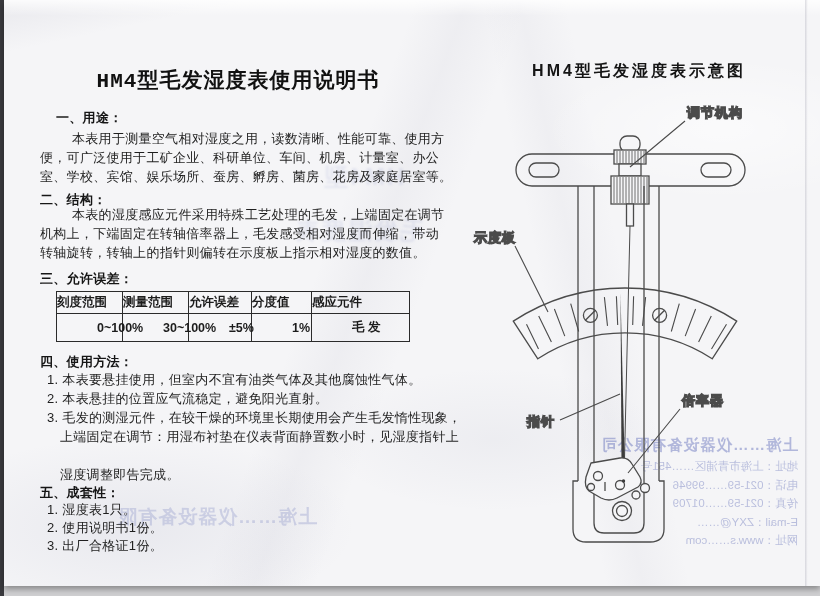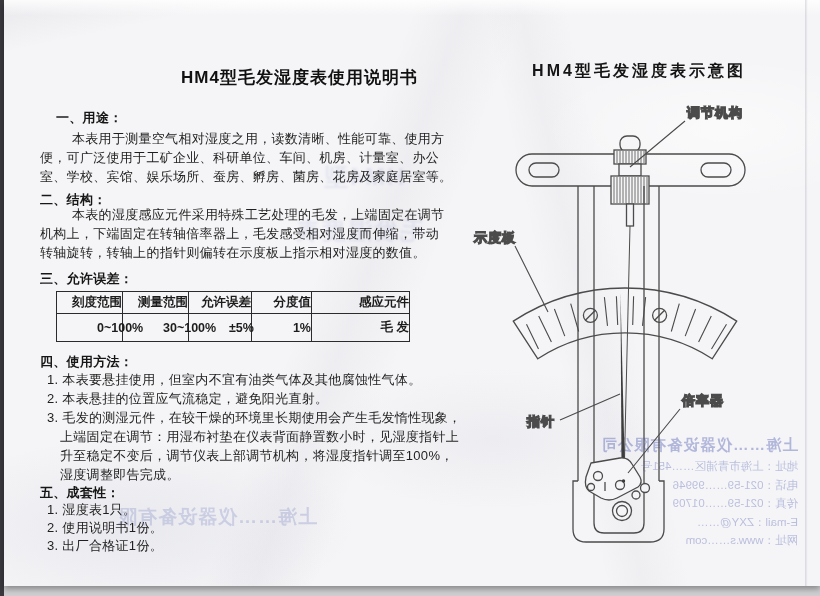--- a/index.html
+++ b/index.html
@@ -15,27 +15,27 @@
       radial-gradient(ellipse 340px 140px at 16% 90%,rgba(120,125,160,.10),transparent 65%),
       radial-gradient(ellipse 300px 120px at 88% 22%,rgba(255,255,255,.55),transparent 60%),
       radial-gradient(ellipse 260px 110px at 60% 75%,rgba(125,130,160,.07),transparent 65%),
       linear-gradient(110deg,transparent 40%,rgba(140,140,165,.07) 45%,transparent 51%),
       linear-gradient(78deg,transparent 64%,rgba(140,140,165,.06) 68%,transparent 73%);}
   .crease-right{position:absolute;top:0;bottom:0;left:801px;width:3px;
     background:linear-gradient(90deg,rgba(120,120,140,.25),rgba(255,255,255,.4));}
   .sheet{position:absolute;left:-4px;top:0;width:820px;height:596px;}
   .t{position:absolute;color:#1f1f1f;font-size:13px;letter-spacing:.3px;white-space:nowrap;}
   .h{font-weight:700;font-size:13px;color:#161616;}
-  .doc-title{position:absolute;left:58px;top:66px;width:360px;text-align:right;
-    font-size:17px;font-weight:700;color:#111;letter-spacing:1px;}
+  .doc-title{position:absolute;left:58px;top:66px;width:360px;text-align:center;
+    font-size:21px;font-weight:700;color:#111;letter-spacing:1px;font-family:Liberation Mono, monospace;}
   .diag-title{position:absolute;left:486px;top:61px;width:306px;text-align:center;
     font-size:16px;font-weight:700;color:#151515;letter-spacing:3px;}
   table.spec{position:absolute;left:56px;top:291px;width:353px;border-collapse:collapse;
     table-layout:fixed;}
-  table.spec th,table.spec td{border:1.5px solid #2b2b2b;text-align:right;
+  table.spec th,table.spec td{border:1.5px solid #2b2b2b;text-align:left;
     font-size:12.5px;color:#1c1c1c;padding:0;}
   table.spec th{height:21px;font-weight:700;}
   table.spec td{height:27px;font-weight:700;padding-left:40px;}
   .diag{position:absolute;left:470px;top:100px;}
   .bleed{position:absolute;transform:scaleX(-1);color:#7f89c4;white-space:nowrap;
     filter:blur(.5px);font-weight:700;}
   .ghost-title{left:302px;top:150px;width:122px;text-align:center;opacity:.14;
     font-size:24px;line-height:54px;letter-spacing:2px;filter:blur(.8px);}
   .ghost-strip{left:112px;top:504px;width:205px;font-size:19px;letter-spacing:1px;opacity:.30;}
   .ghost-co{left:550px;top:433px;width:248px;text-align:left;opacity:.5;}
@@ -106,21 +106,20 @@
             <td>毛 发</td>
           </tr>
         </tbody>
       </table>
 
       <div class="t h" style="left:40px;top:353px">四、使用方法：</div>
       <div class="t" style="left:47px;top:371px">1. 本表要悬挂使用，但室内不宜有油类气体及其他腐蚀性气体。</div>
       <div class="t" style="left:47px;top:390px">2. 本表悬挂的位置应气流稳定，避免阳光直射。</div>
       <div class="t" style="left:47px;top:409px">3. 毛发的测湿元件，在较干燥的环境里长期使用会产生毛发惰性现象，</div>
       <div class="t" style="left:60px;top:428px">上端固定在调节：用湿布衬垫在仪表背面静置数小时，见湿度指针上</div>
-      <div class="t" style="left:60px;top:447px">升至稳定不变后，调节仪表上部调节机构，将湿度指针调至100%，</div>
       <div class="t" style="left:60px;top:466px">湿度调整即告完成。</div>
 
       <div class="t h" style="left:40px;top:484px">五、成套性：</div>
       <div class="t" style="left:47px;top:501px">1. 湿度表1只。</div>
       <div class="t" style="left:47px;top:519px">2. 使用说明书1份。</div>
       <div class="t" style="left:47px;top:537px">3. 出厂合格证1份。</div>
 
       <div class="diag-title">HM4型毛发湿度表示意图</div>
 
       <svg class="diag" width="340" height="470" viewBox="0 0 340 470" fill="none" stroke="#4b4b4b" stroke-width="1.3">

